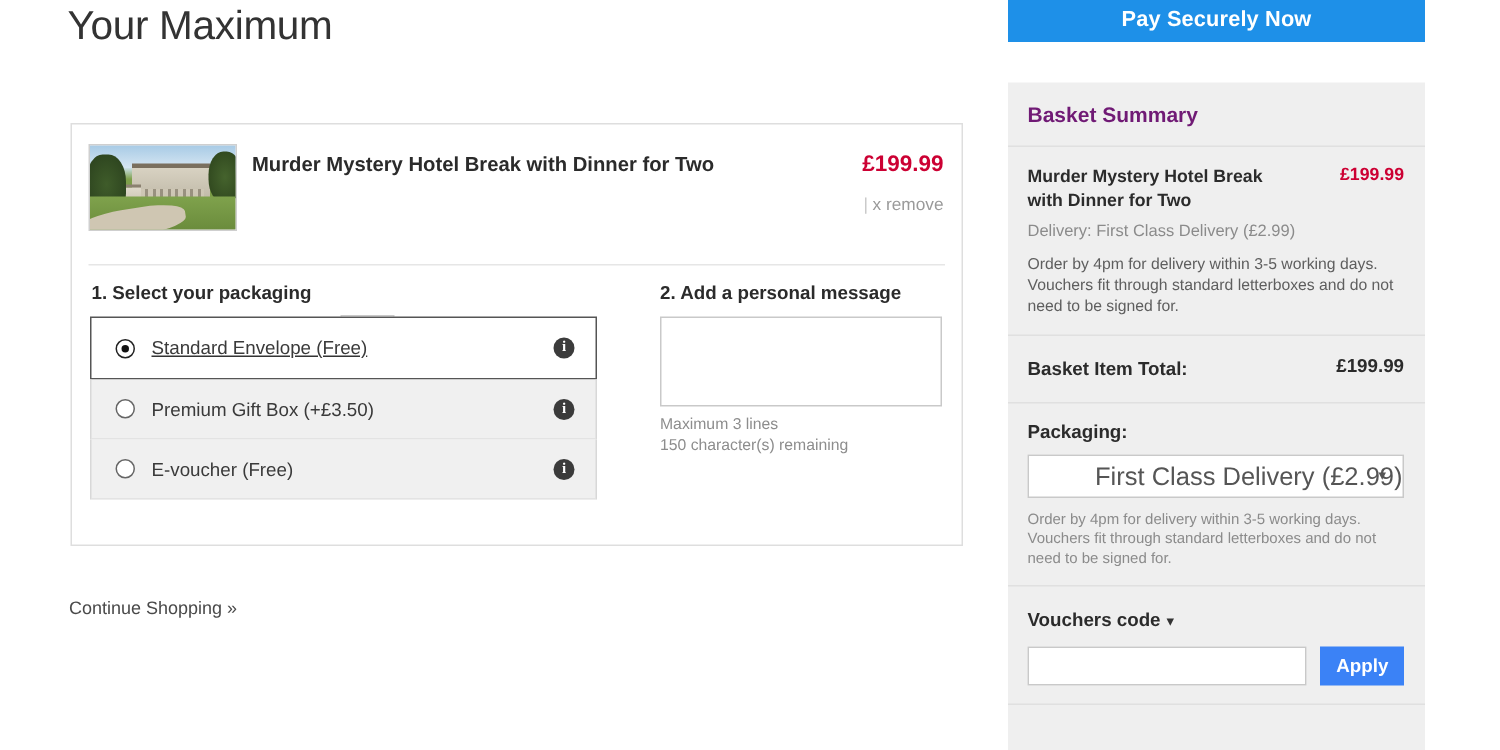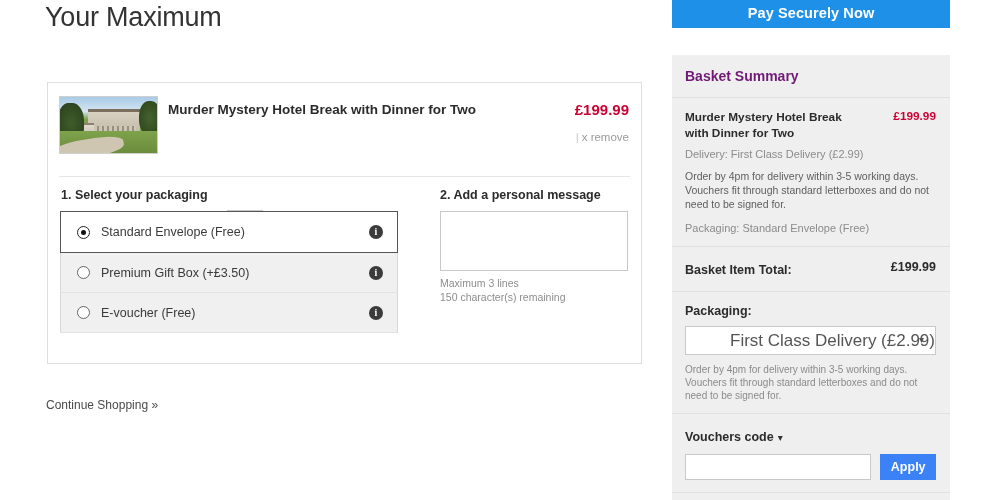--- a/index.html
+++ b/index.html
@@ -91,21 +91,21 @@
   .sec-title-1 { position: absolute; left: 13px; top: 105px; font-size: 12.5px; font-weight: bold; color:#2b2b2b; }
   .sec-title-2 { position: absolute; left: 392px; top: 105px; font-size: 12.5px; font-weight: bold; color:#2b2b2b; }
 
   .pack-list { position: absolute; left: 12px; top: 128px; width: 338px; }
   .pack-opt {
     position: relative; height: 40px; background: #f0f0f0;
     border-left: 1px solid #d8d8d8; border-right: 1px solid #d8d8d8;
     border-bottom: 1px solid #e3e3e3;
     display:flex; align-items:center;
   }
-  .pack-opt:first-child { border-top: 1px solid #d8d8d8; }
+  .pack-opt:first-child { border-top: 1px solid #d8d8d8; text-decoration: underline; }
   .pack-opt.selected {
     background:#ffffff; border: 1px solid #555; height: 42px;
   }
   .radio {
     width: 13px; height: 13px; border-radius: 50%;
     border: 1px solid #666; background:#fff; margin-left: 16px; flex: none;
     position: relative;
   }
   .pack-opt.selected .radio { border-color:#222; }
   .pack-opt.selected .radio:after {
@@ -288,21 +288,20 @@
 
       <div class="sum-head">Basket Summary</div>
 
       <div class="sum-section">
         <div class="sum-item-row">
           <div class="sum-item-name">Murder Mystery Hotel Break with Dinner for Two</div>
           <div class="sum-item-price">£199.99</div>
         </div>
         <div class="sum-meta">Delivery: First Class Delivery (£2.99)</div>
         <div class="sum-desc">Order by 4pm for delivery within 3-5 working days. Vouchers fit through standard letterboxes and do not need to be signed for.</div>
-        <div class="sum-pack">Packaging: Standard Envelope (Free)</div>
       </div>
 
       <div class="total-row">
         <span class="total-label">Basket Item Total:</span>
         <span class="total-value">£199.99</span>
       </div>
 
       <div class="delivery-sec">
         <div class="delivery-label">Packaging:</div>
         <div class="sel-wrap">

